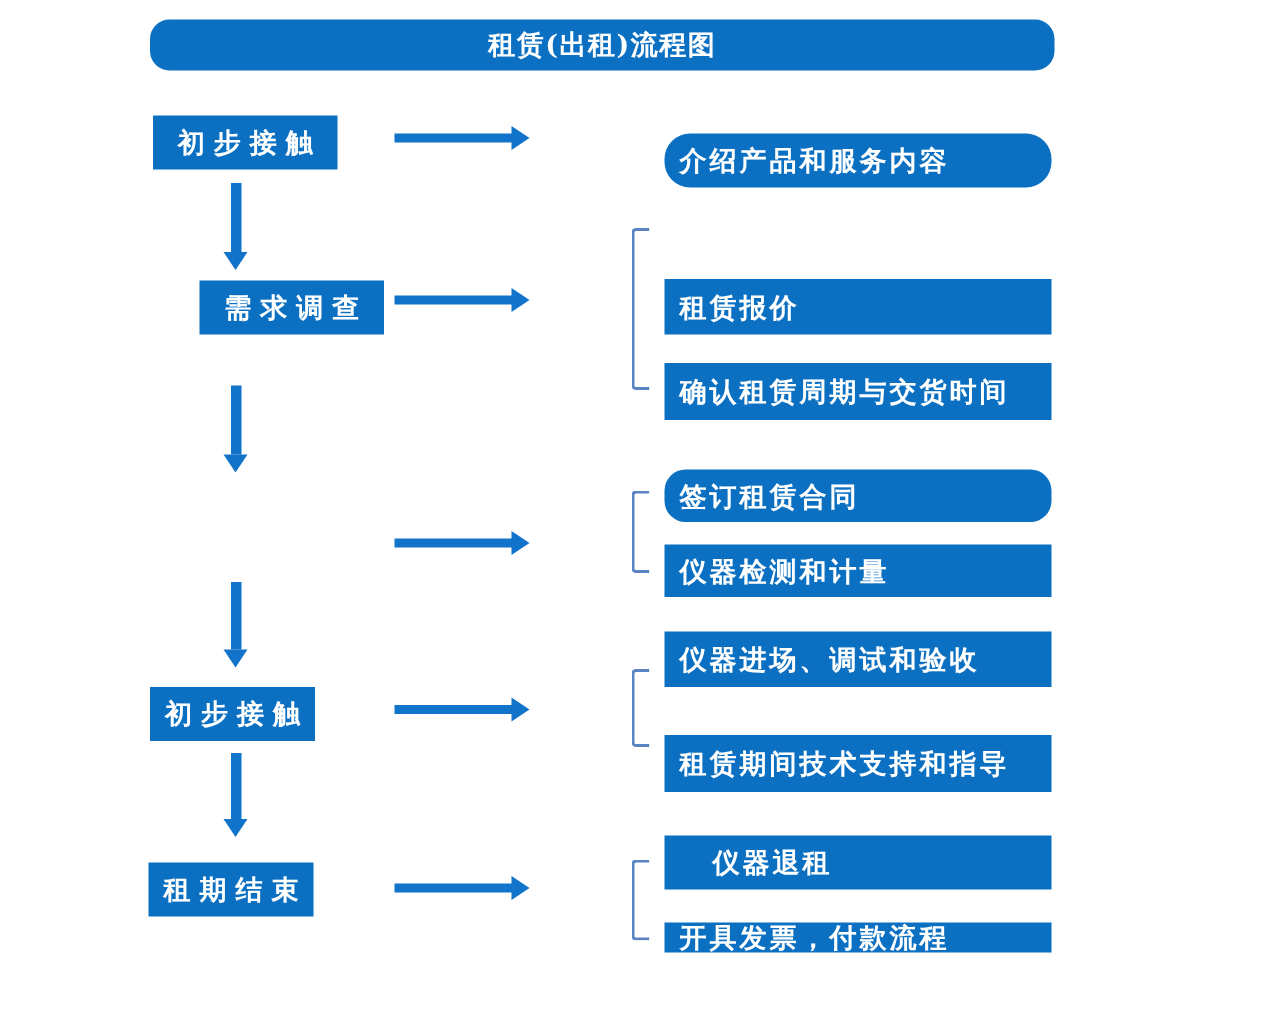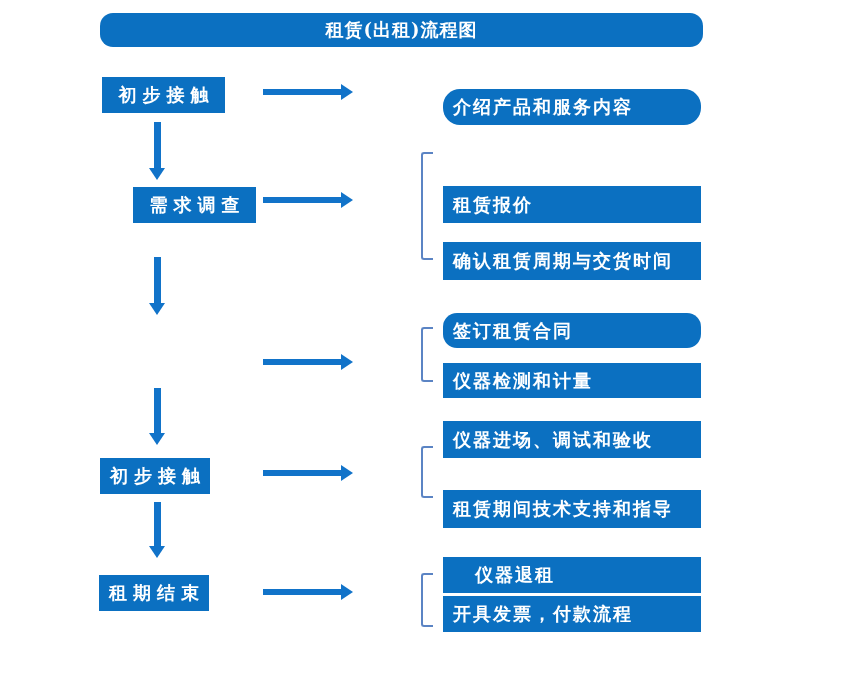--- a/index.html
+++ b/index.html
@@ -113,15 +113,15 @@
   <div class="detailbox" style="top:186px;height:37px;">租赁报价</div>
   <div class="detailbox" style="top:242px;height:38px;">确认租赁周期与交货时间</div>
 
   <div class="detailbox" style="top:313px;height:35px;border-radius:14px;">签订租赁合同</div>
   <div class="detailbox" style="top:421px;height:37px;">仪器进场、调试和验收</div>
 
   <div class="detailbox" style="top:363px;height:35px;">仪器检测和计量</div>
   <div class="detailbox" style="top:490px;height:38px;">租赁期间技术支持和指导</div>
 
   <div class="detailbox" style="top:557px;height:36px;padding-left:32px;">仪器退租</div>
-  <div class="detailbox" style="top:596px;height:36px;">开具发票，付款流程</div>
+  <div class="detailbox" style="top:615px;height:20px;">开具发票，付款流程</div>
 
 </div>
 
 </body></html>

